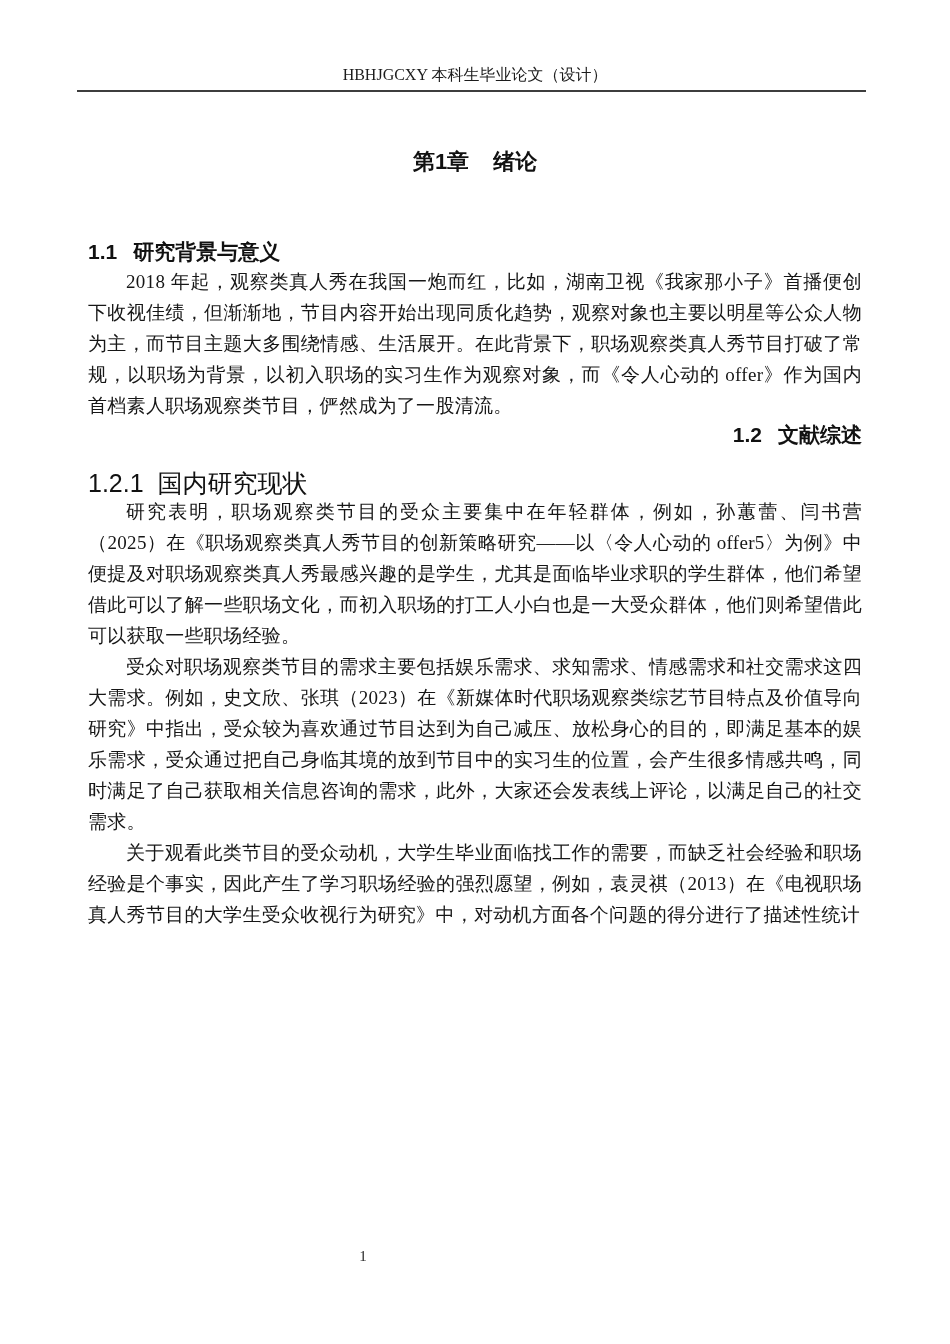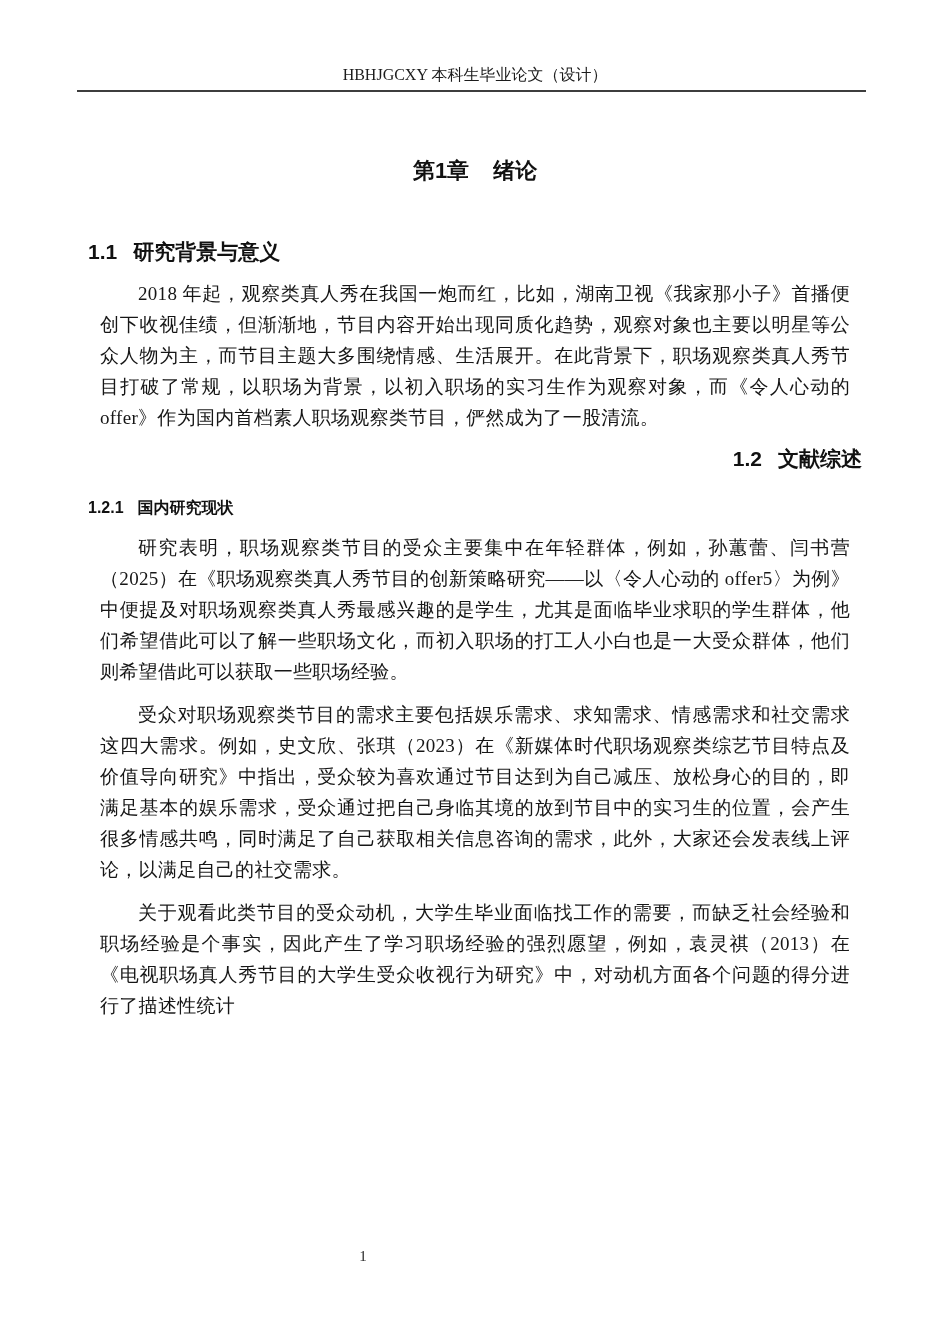--- a/index.html
+++ b/index.html
@@ -31,21 +31,21 @@
     position: absolute;
     top: 90px;
     left: 77px;
     width: 789px;
     height: 0;
     border-top: 2.5px solid #3d3d3d;
   }
   
   .chapter-title {
     position: absolute;
-    top: 156px;
+    top: 147px;
     left: 0;
     right: 0;
     text-align: center;
     font-family: "Liberation Sans", "DejaVu Sans", sans-serif;
     font-weight: bold;
     font-size: 22px;
     line-height: 30px;
     color: #111;
   }
   .chapter-title .gap { display: inline-block; width: 24px; }
@@ -61,29 +61,29 @@
     font-family: "Liberation Sans", "DejaVu Sans", sans-serif;
     font-weight: bold;
     font-size: 21px;
     line-height: 28px;
     color: #111;
   }
   h2.sec-heading .ht { margin-left: 16px; }
   h3.subsec-heading {
     margin: 22px 0 0 0;
     font-family: "Liberation Sans", "DejaVu Sans", sans-serif;
-    font-weight: bold;
-    font-size: 16px;
+    font-weight: normal;
+    font-size: 25px;
     line-height: 25px;
     color: #111;
   }
   h3.subsec-heading .ht { margin-left: 14px; }
   .sec-heading-2 { margin-top: 55px; text-align: right; }
   p.body-par {
-    margin: 12px;
+    margin: 0;
     font-size: 19px;
     line-height: 31px;
     text-align: justify;
     text-justify: inter-ideograph;
     text-indent: 2em;
     letter-spacing: 0.3px;
     color: #161616;
   }
   p.par-label {
     margin: 0;

